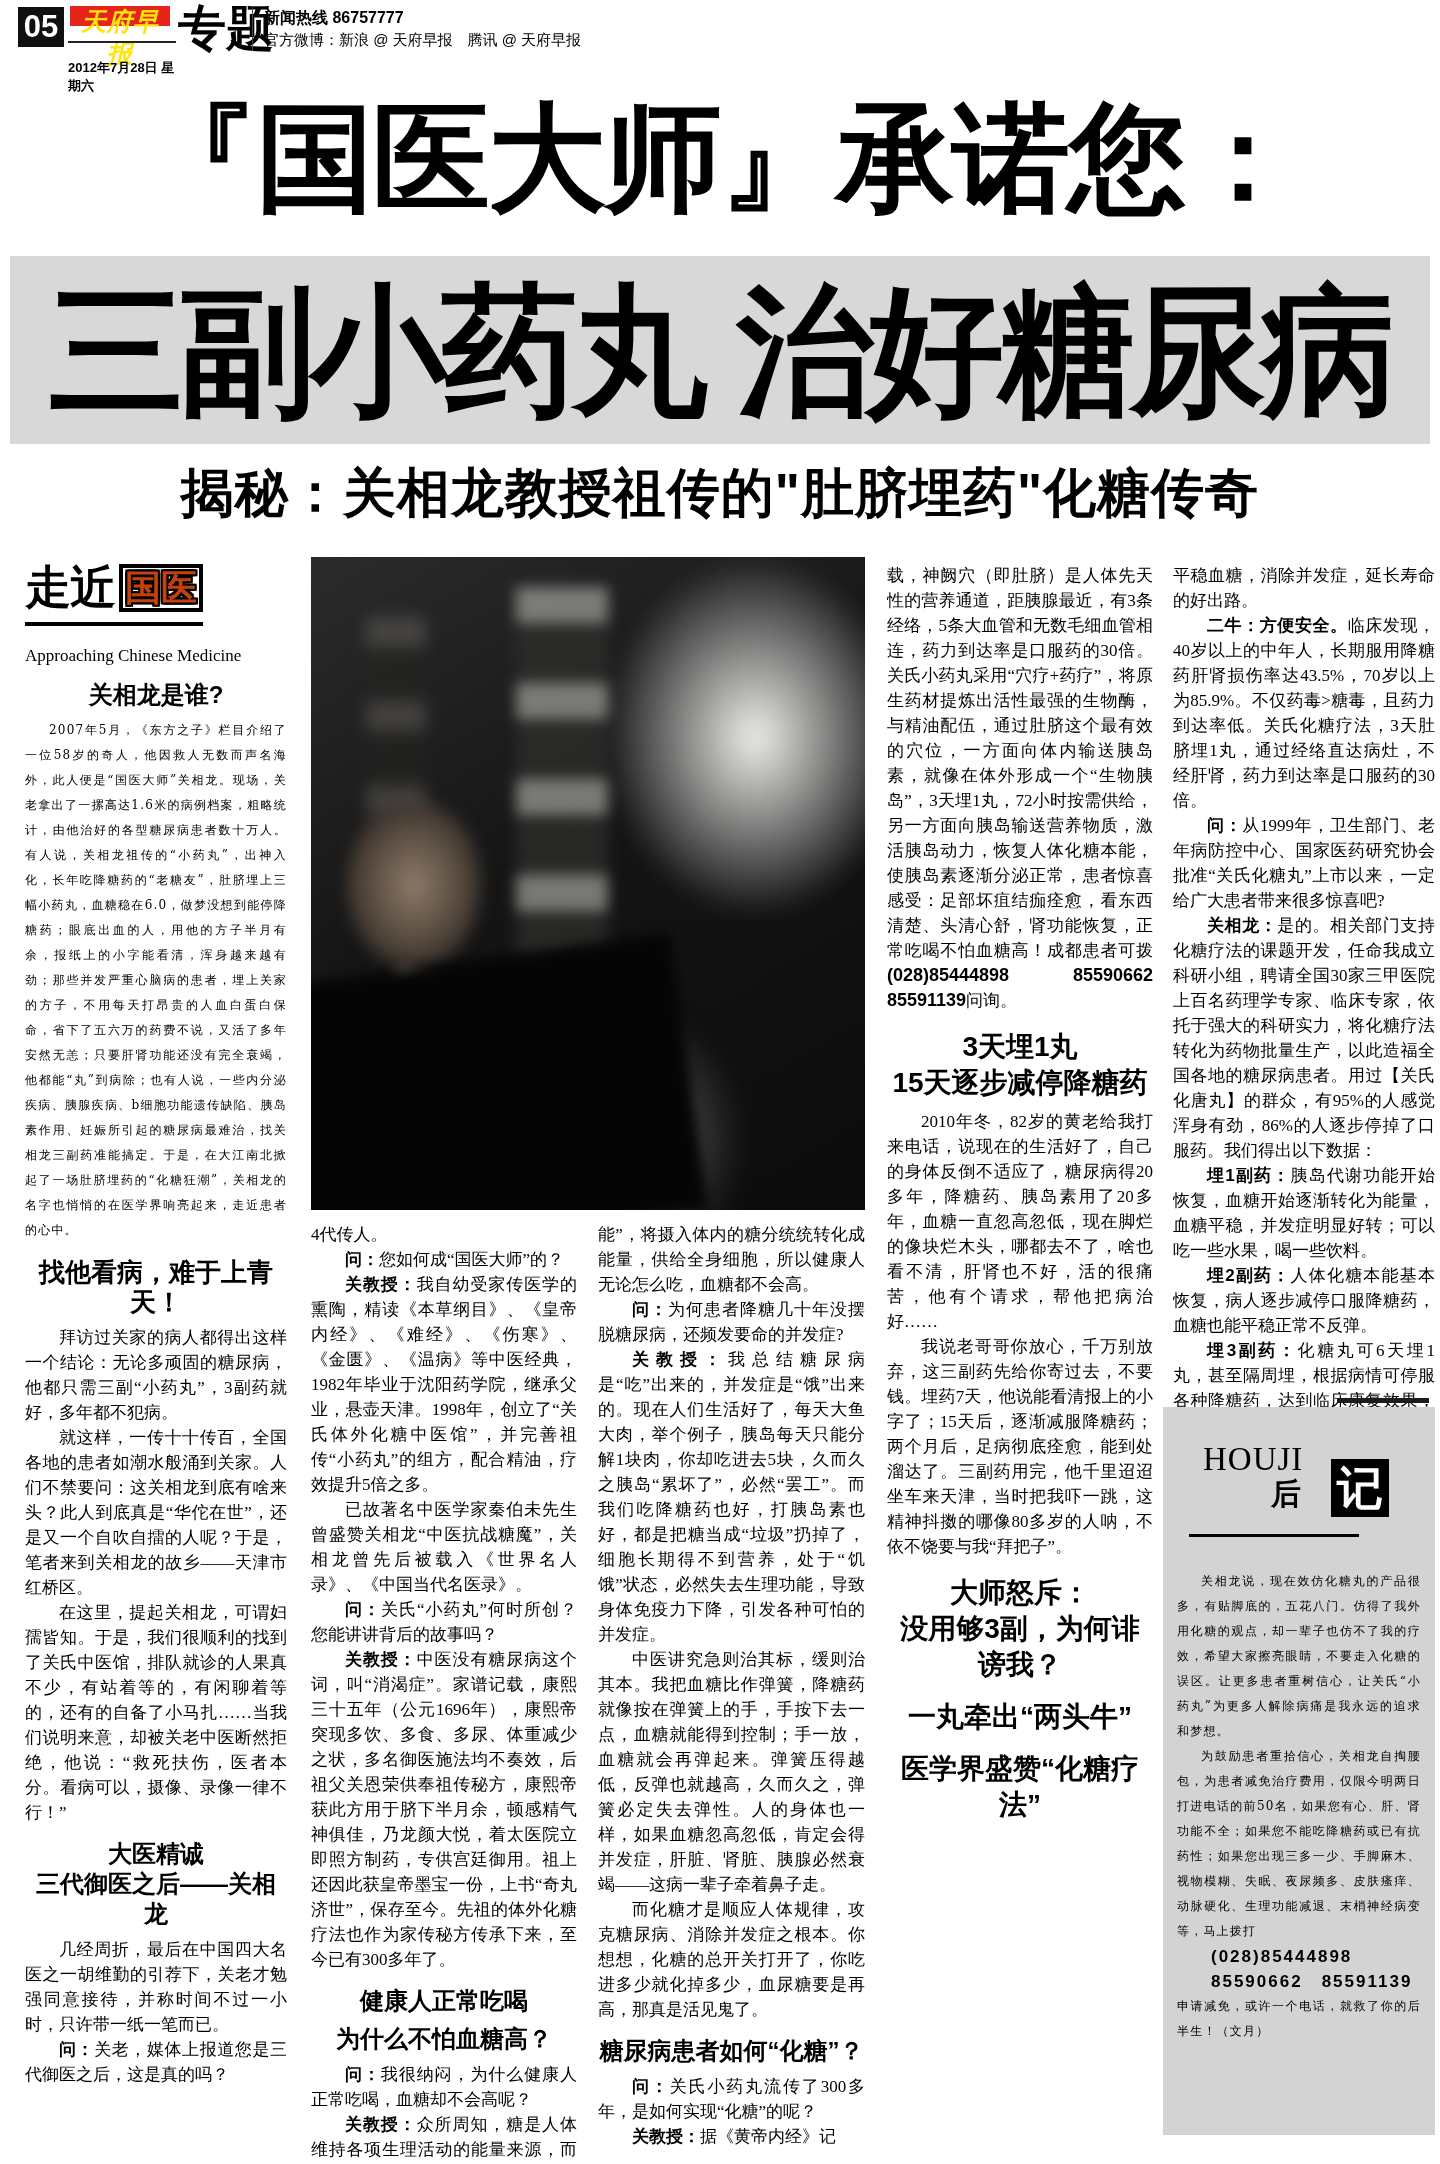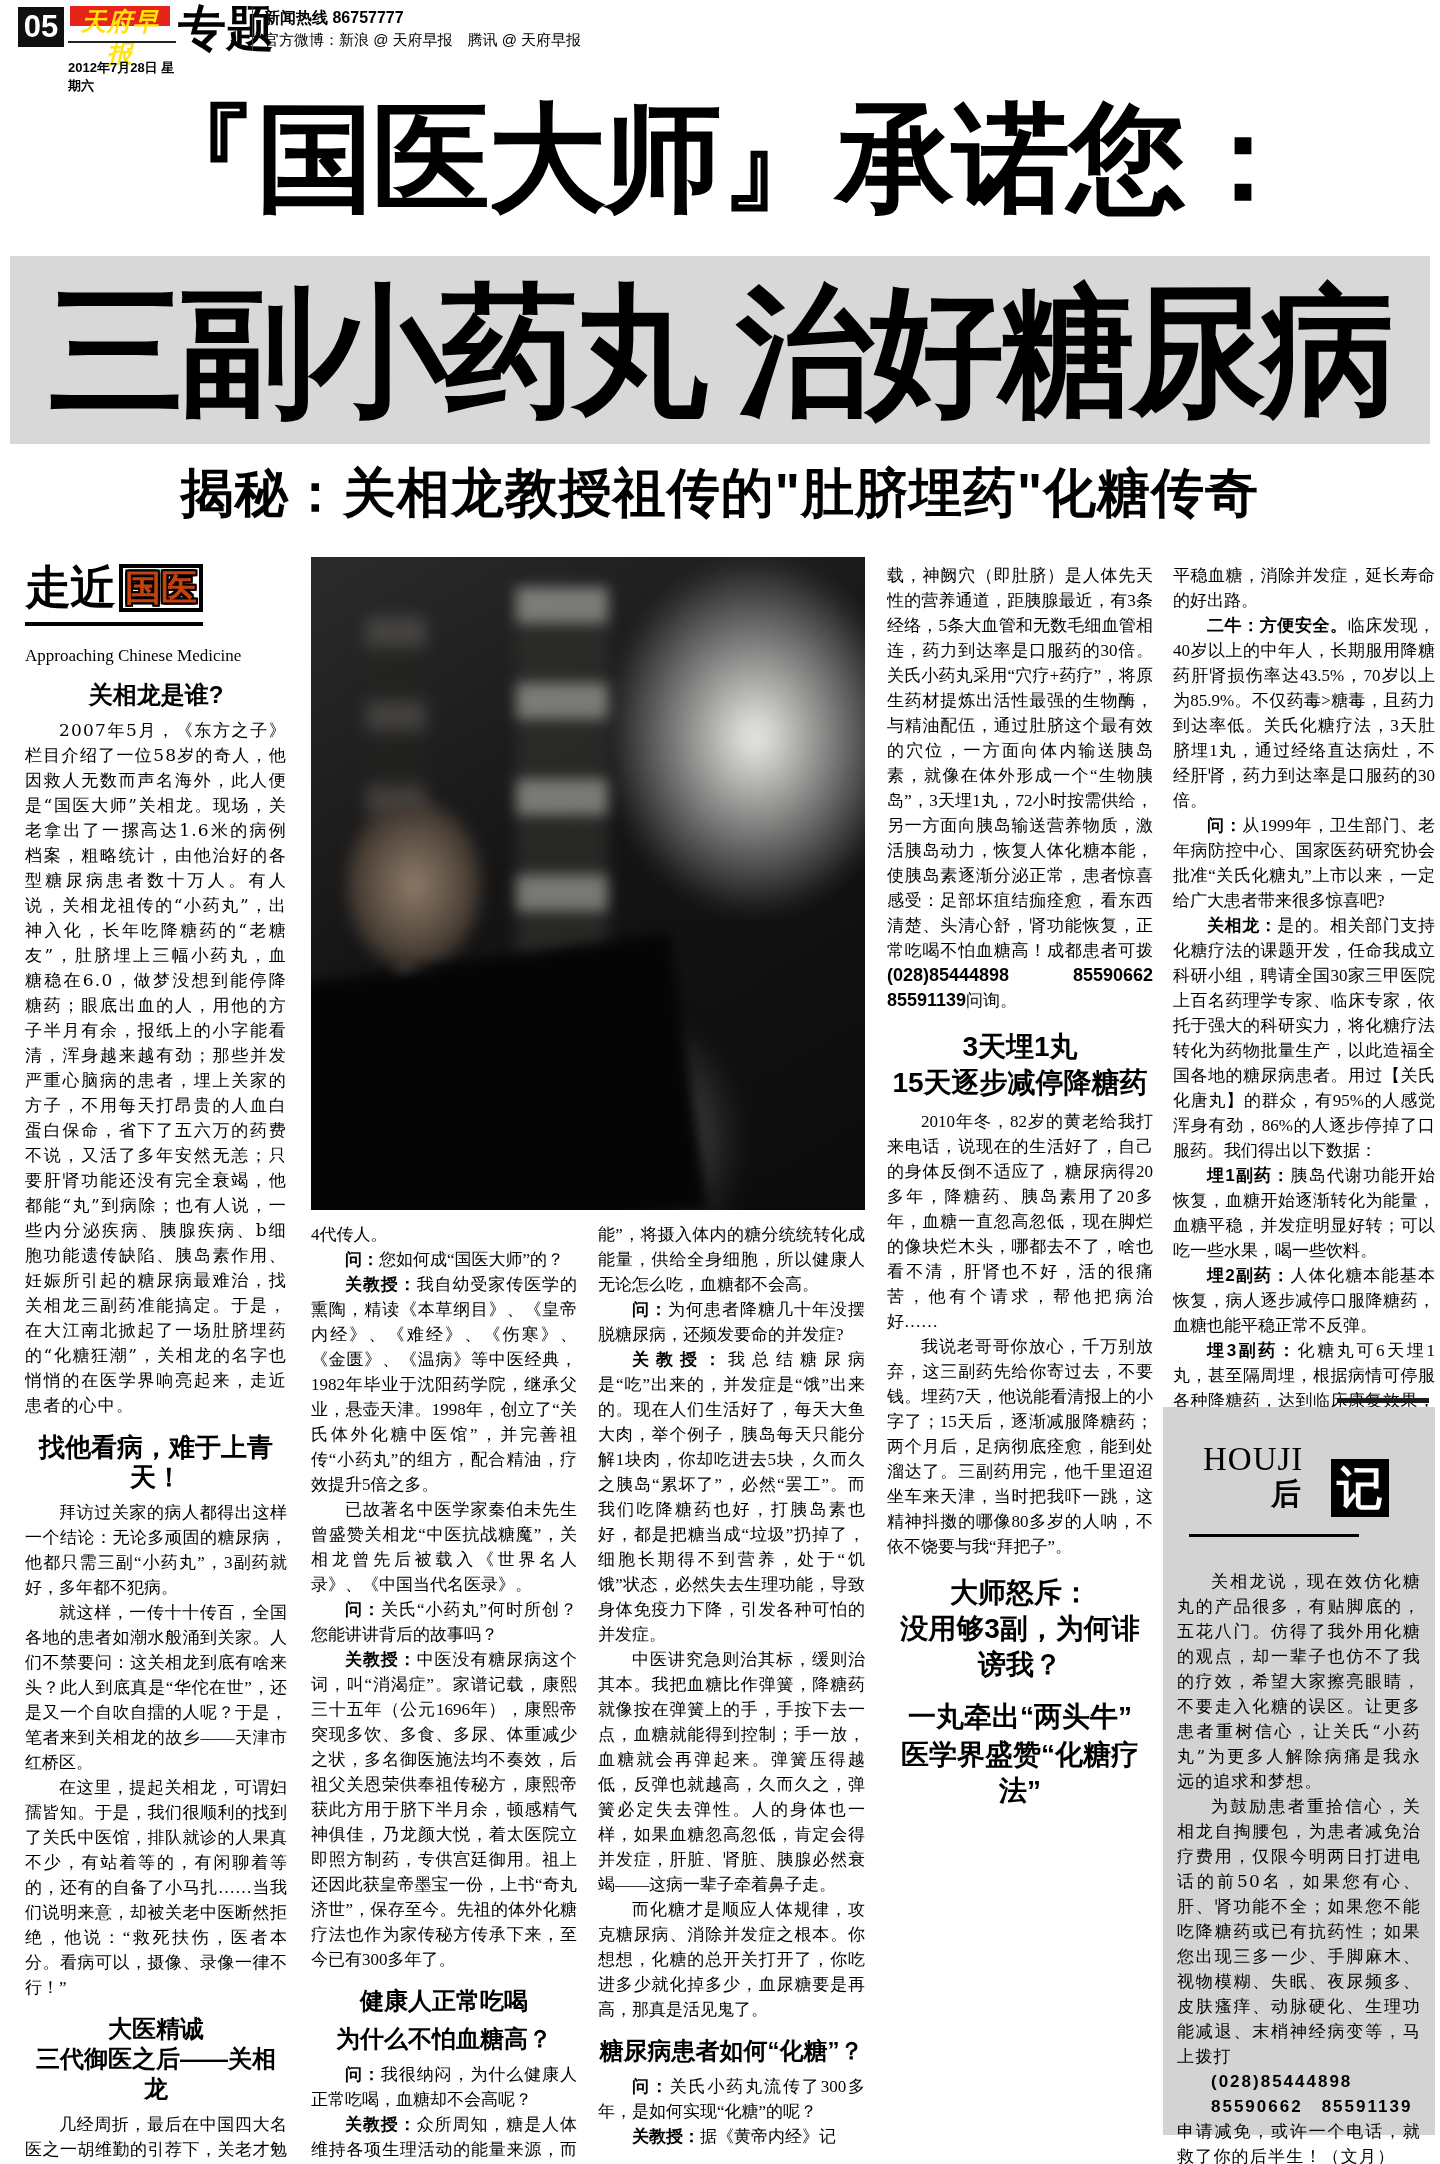--- a/index.html
+++ b/index.html
@@ -61,21 +61,21 @@
   
   .col{position:absolute;overflow:hidden;}
   #col1{left:25px;top:557px;width:262px;height:1607px;}
   #col2{left:311px;top:1222px;width:266px;height:942px;}
   #col3{left:598px;top:1222px;width:267px;height:942px;}
   #col4{left:887px;top:563px;width:266px;height:1601px;}
   #col5{left:1173px;top:563px;width:262px;height:850px;}
 
   p.body{margin:0;font-size:17px;line-height:25px;text-align:justify;text-indent:2em;}
   p.cont{text-indent:0;}
-  p.kai{font-family:"DejaVu Serif",serif;font-size:17px;line-height:25px;letter-spacing:1.2px;}
+  p.kai{font-family:"DejaVu Serif",serif;font-size:12px;line-height:25px;letter-spacing:1.2px;}
   .lead{font-family:"Liberation Sans",sans-serif;font-weight:bold;}
   h3.sec{font-family:"Liberation Sans",sans-serif;font-weight:900;text-align:center;
          margin:14px 0 8px 0;font-size:24px;line-height:30px;}
   h3.sec-big{font-size:28px;line-height:36px;margin:16px 0 8px 0;}
   .phones-inline{font-family:"Liberation Sans",sans-serif;font-weight:900;font-size:18px;}
 
   
   .zoulogo{border-bottom:4px solid #000;padding-bottom:3px;display:inline-block;}
   .zou-bold{font-family:"Liberation Sans",sans-serif;font-weight:900;font-size:46px;
             letter-spacing:-1px;vertical-align:middle;}
@@ -172,21 +172,21 @@
   </div>
 
   <div class="col" id="col4">
     <p class="body cont"><span>载，神阙穴（即肚脐）是人体先天性的营养通道，距胰腺最近，有3条经络，5条大血管和无数毛细血管相连，药力到达率是口服药的30倍。关氏小药丸采用“穴疗+药疗”，将原生药材提炼出活性最强的生物酶，与精油配伍，通过肚脐这个最有效的穴位，一方面向体内输送胰岛素，就像在体外形成一个“生物胰岛”，3天埋1丸，72小时按需供给，另一方面向胰岛输送营养物质，激活胰岛动力，恢复人体化糖本能，使胰岛素逐渐分泌正常，患者惊喜感受：足部坏疽结痂痊愈，看东西清楚、头清心舒，肾功能恢复，正常吃喝不怕血糖高！成都患者可拨</span><span class="phones-inline">(028)85444898　85590662 85591139</span><span>问询。</span></p>
     <h3 class="sec sec-big" style="margin-bottom:0;">3天埋1丸</h3>
     <h3 class="sec sec-big" style="margin-top:0;">15天逐步减停降糖药</h3>
     <p class="body">2010年冬，82岁的黄老给我打来电话，说现在的生活好了，自己的身体反倒不适应了，糖尿病得20多年，降糖药、胰岛素用了20多年，血糖一直忽高忽低，现在脚烂的像块烂木头，哪都去不了，啥也看不清，肝肾也不好，活的很痛苦，他有个请求，帮他把病治好……</p>
     <p class="body">我说老哥哥你放心，千万别放弃，这三副药先给你寄过去，不要钱。埋药7天，他说能看清报上的小字了；15天后，逐渐减服降糖药；两个月后，足病彻底痊愈，能到处溜达了。三副药用完，他千里迢迢坐车来天津，当时把我吓一跳，这精神抖擞的哪像80多岁的人呐，不依不饶要与我“拜把子”。</p>
     <h3 class="sec sec-big" style="margin-bottom:0;">大师怒斥：</h3>
     <h3 class="sec sec-big" style="margin-top:0;">没用够3副，为何诽谤我？</h3>
-    <h3 class="sec sec-big" style="margin-bottom:2px;">一丸牵出“两头牛”</h3>
+    <h3 class="sec sec-big" style="margin-bottom:16px;">一丸牵出“两头牛”</h3>
     <h3 class="sec sec-big" style="margin-top:0;">医学界盛赞“化糖疗法”</h3>
 
   </div>
 
   <div class="col" id="col5">
     <p class="body cont">平稳血糖，消除并发症，延长寿命的好出路。</p>
     <p class="body"><span class="lead">二牛：方便安全。</span><span>临床发现，40岁以上的中年人，长期服用降糖药肝肾损伤率达43.5%，70岁以上为85.9%。不仅药毒&gt;糖毒，且药力到达率低。关氏化糖疗法，3天肚脐埋1丸，通过经络直达病灶，不经肝肾，药力到达率是口服药的30倍。</span></p>
     <p class="body"><span class="lead">问：</span><span>从1999年，卫生部门、老年病防控中心、国家医药研究协会批准“关氏化糖丸”上市以来，一定给广大患者带来很多惊喜吧?</span></p>
     <p class="body"><span class="lead">关相龙：</span><span>是的。相关部门支持化糖疗法的课题开发，任命我成立科研小组，聘请全国30家三甲医院上百名药理学专家、临床专家，依托于强大的科研实力，将化糖疗法转化为药物批量生产，以此造福全国各地的糖尿病患者。用过【关氏化唐丸】的群众，有95%的人感觉浑身有劲，86%的人逐步停掉了口服药。我们得出以下数据：</span></p>
     <p class="body"><span class="lead">埋1副药：</span><span>胰岛代谢功能开始恢复，血糖开始逐渐转化为能量，血糖平稳，并发症明显好转；可以吃一些水果，喝一些饮料。</span></p>

